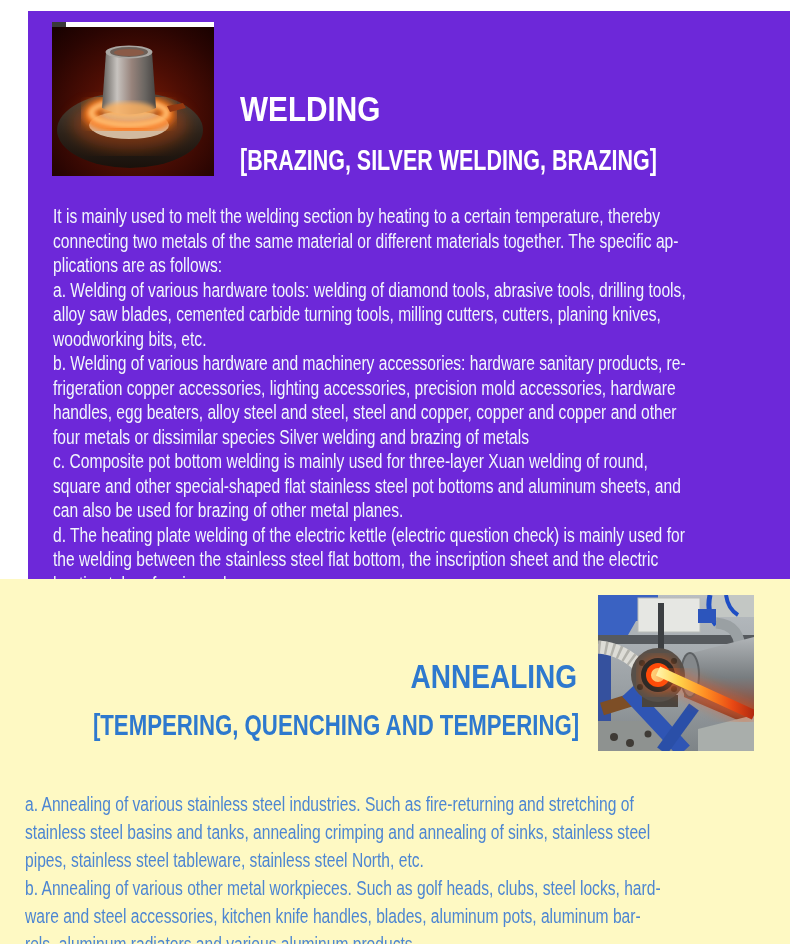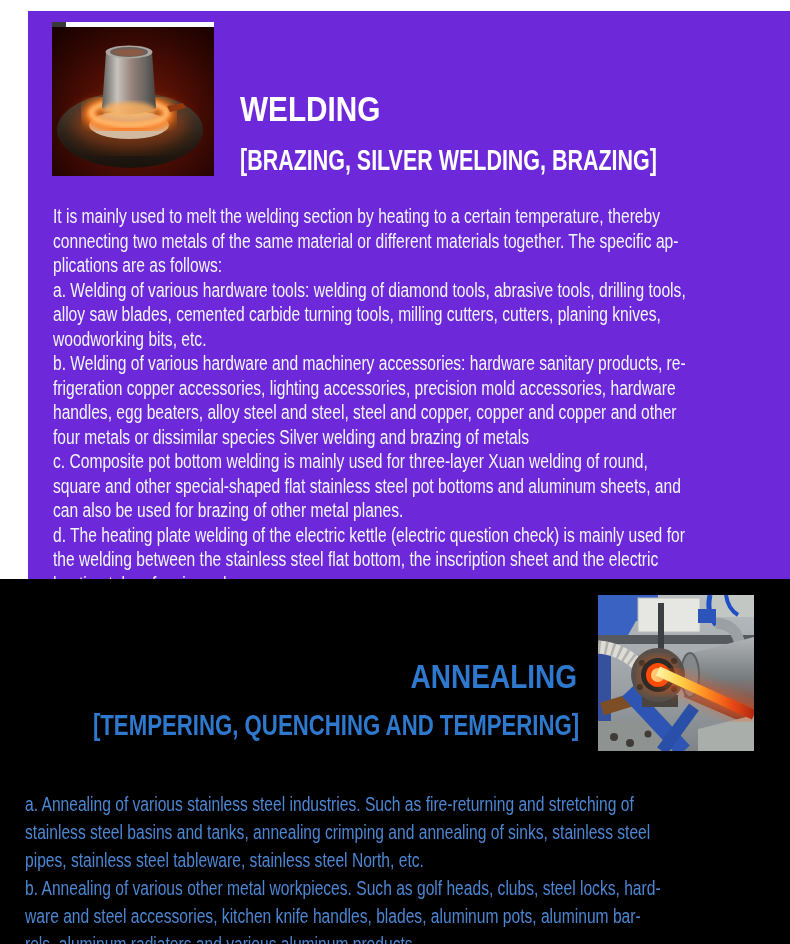--- a/index.html
+++ b/index.html
@@ -57,21 +57,21 @@
     white-space: pre-line;
     transform: scaleX(0.78);
     transform-origin: 0 0;
   }
 
   
   .sec-annealing {
     position: absolute;
     left: 0; top: 579px;
     width: 790px; height: 365px;
-    background: #000000;
+    background: #fef9c3;
   }
   .a-title {
     position: absolute;
     right: 213px; top: 54px;
     color: #2e79ce;
     font-size: 33px;
     font-weight: 700;
     line-height: 1;
     white-space: nowrap;
     transform: scaleX(0.85);

